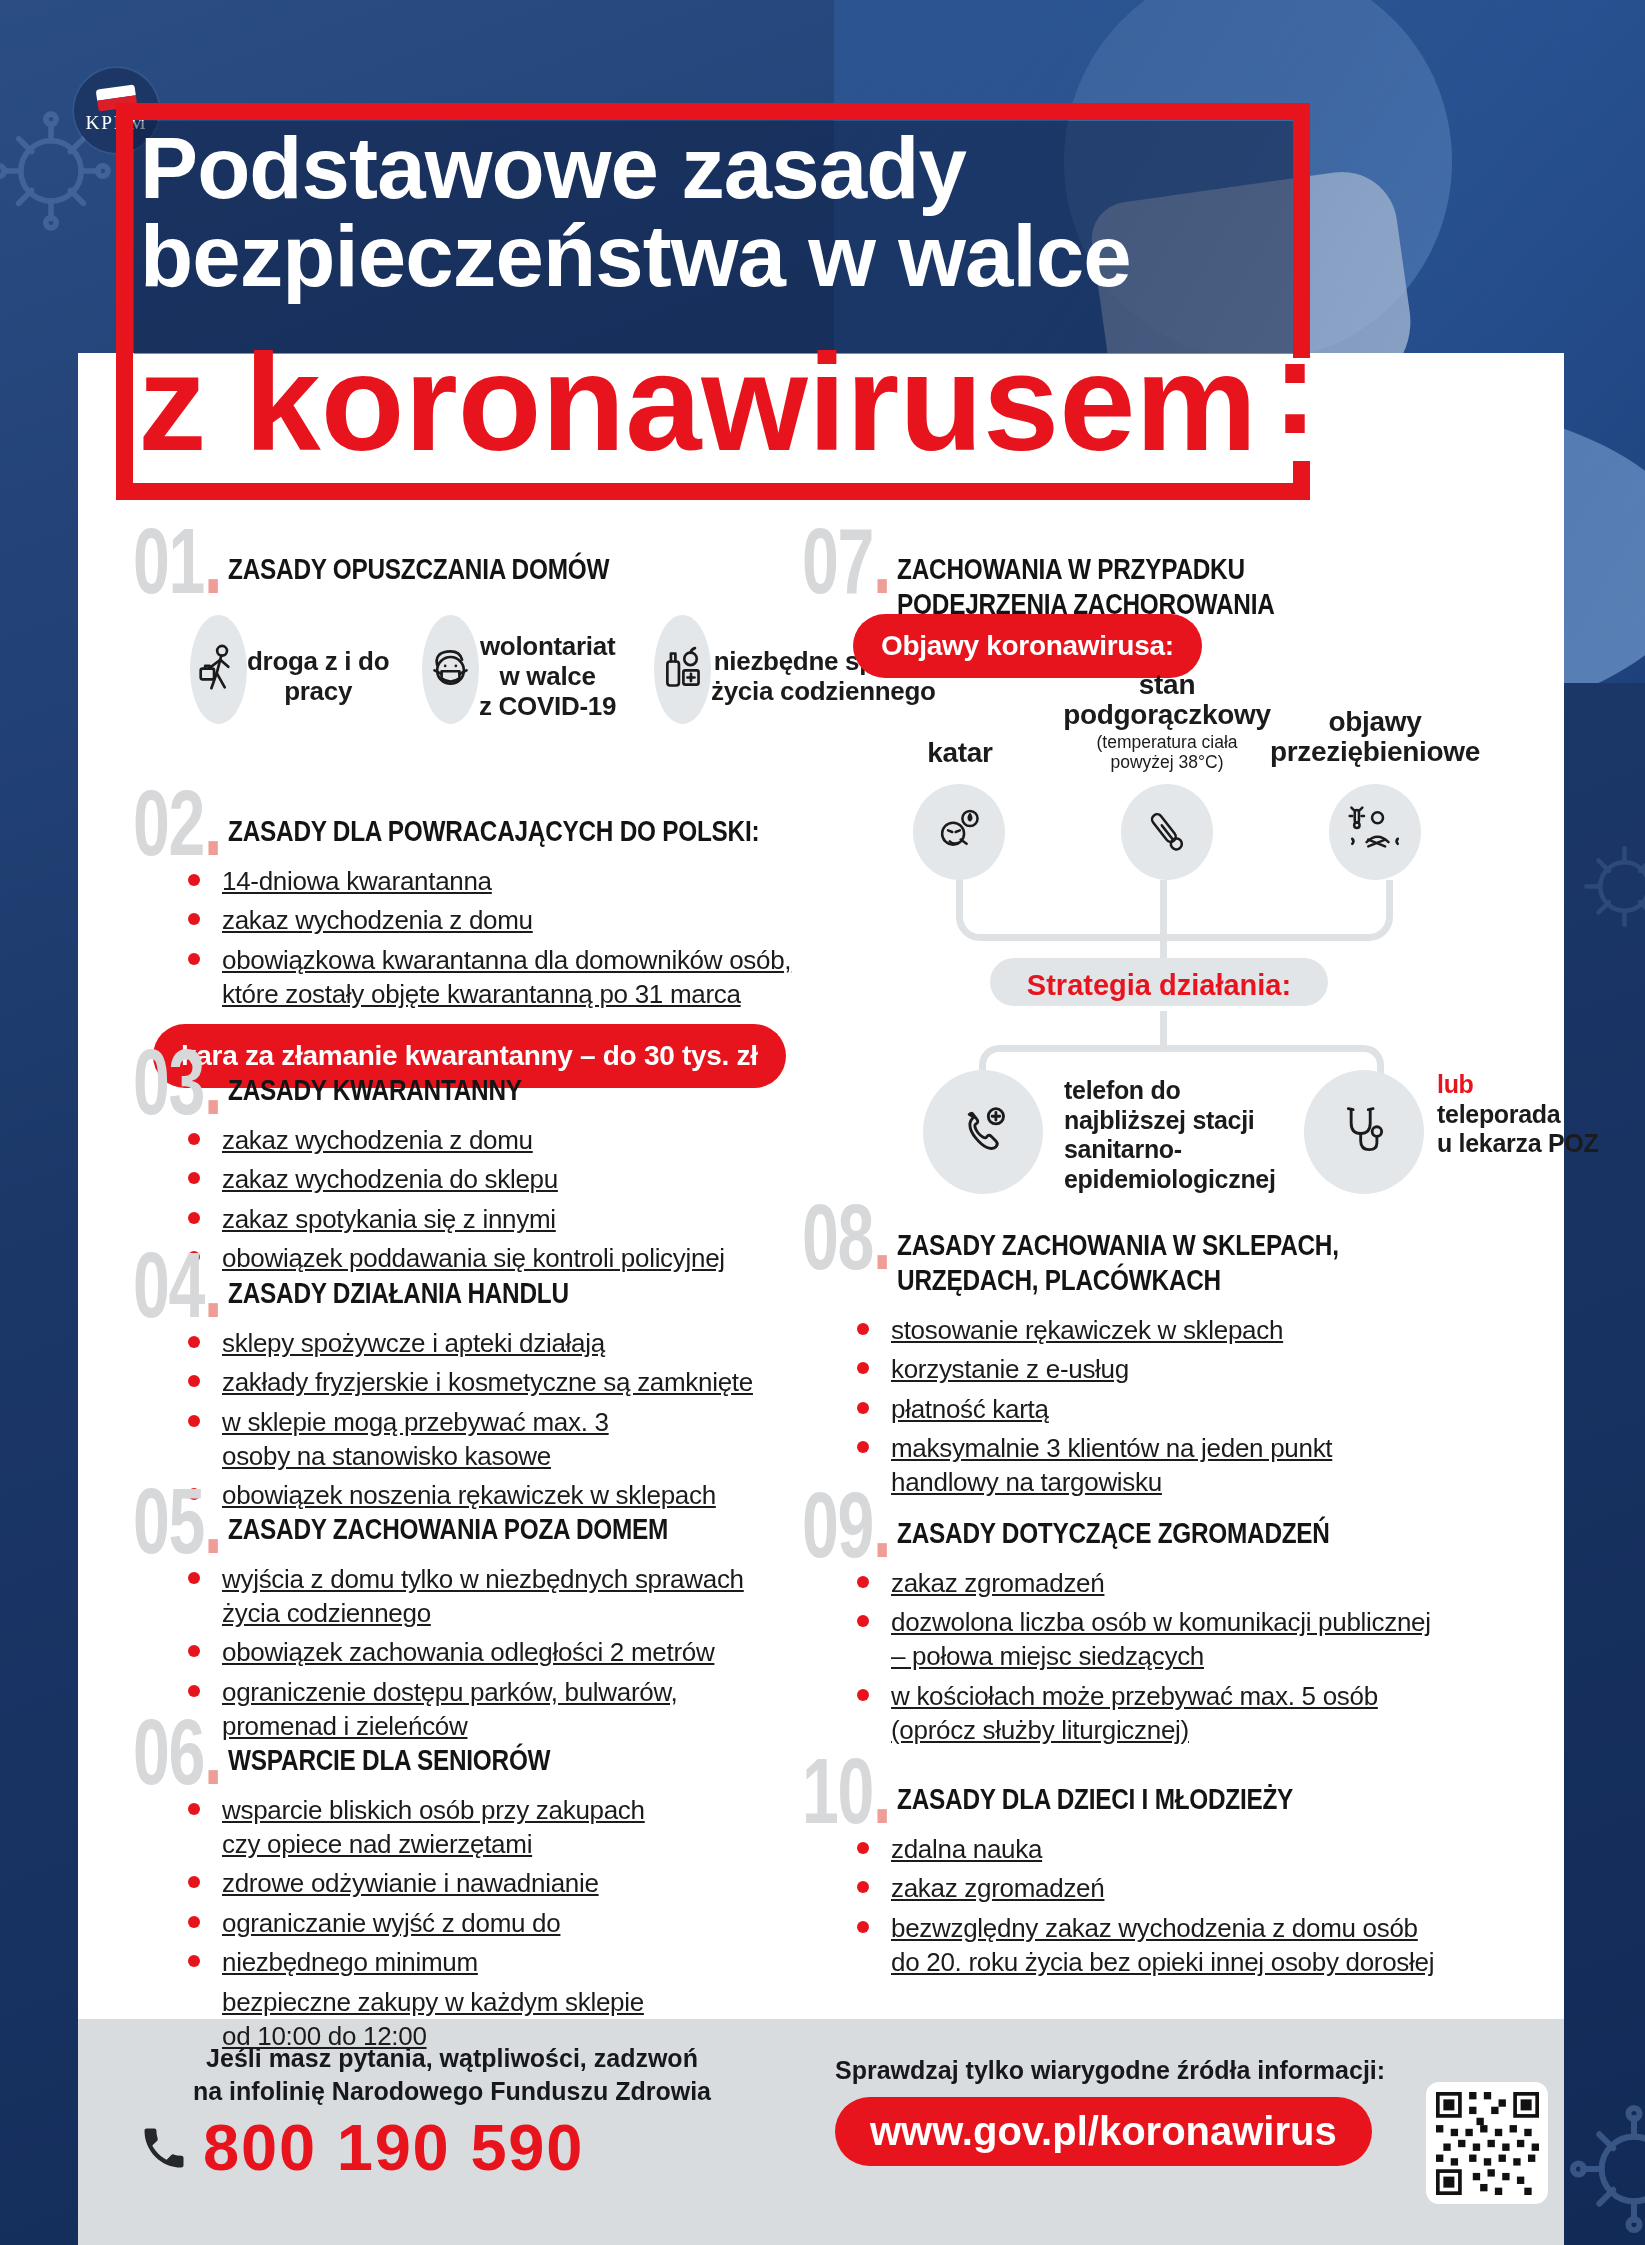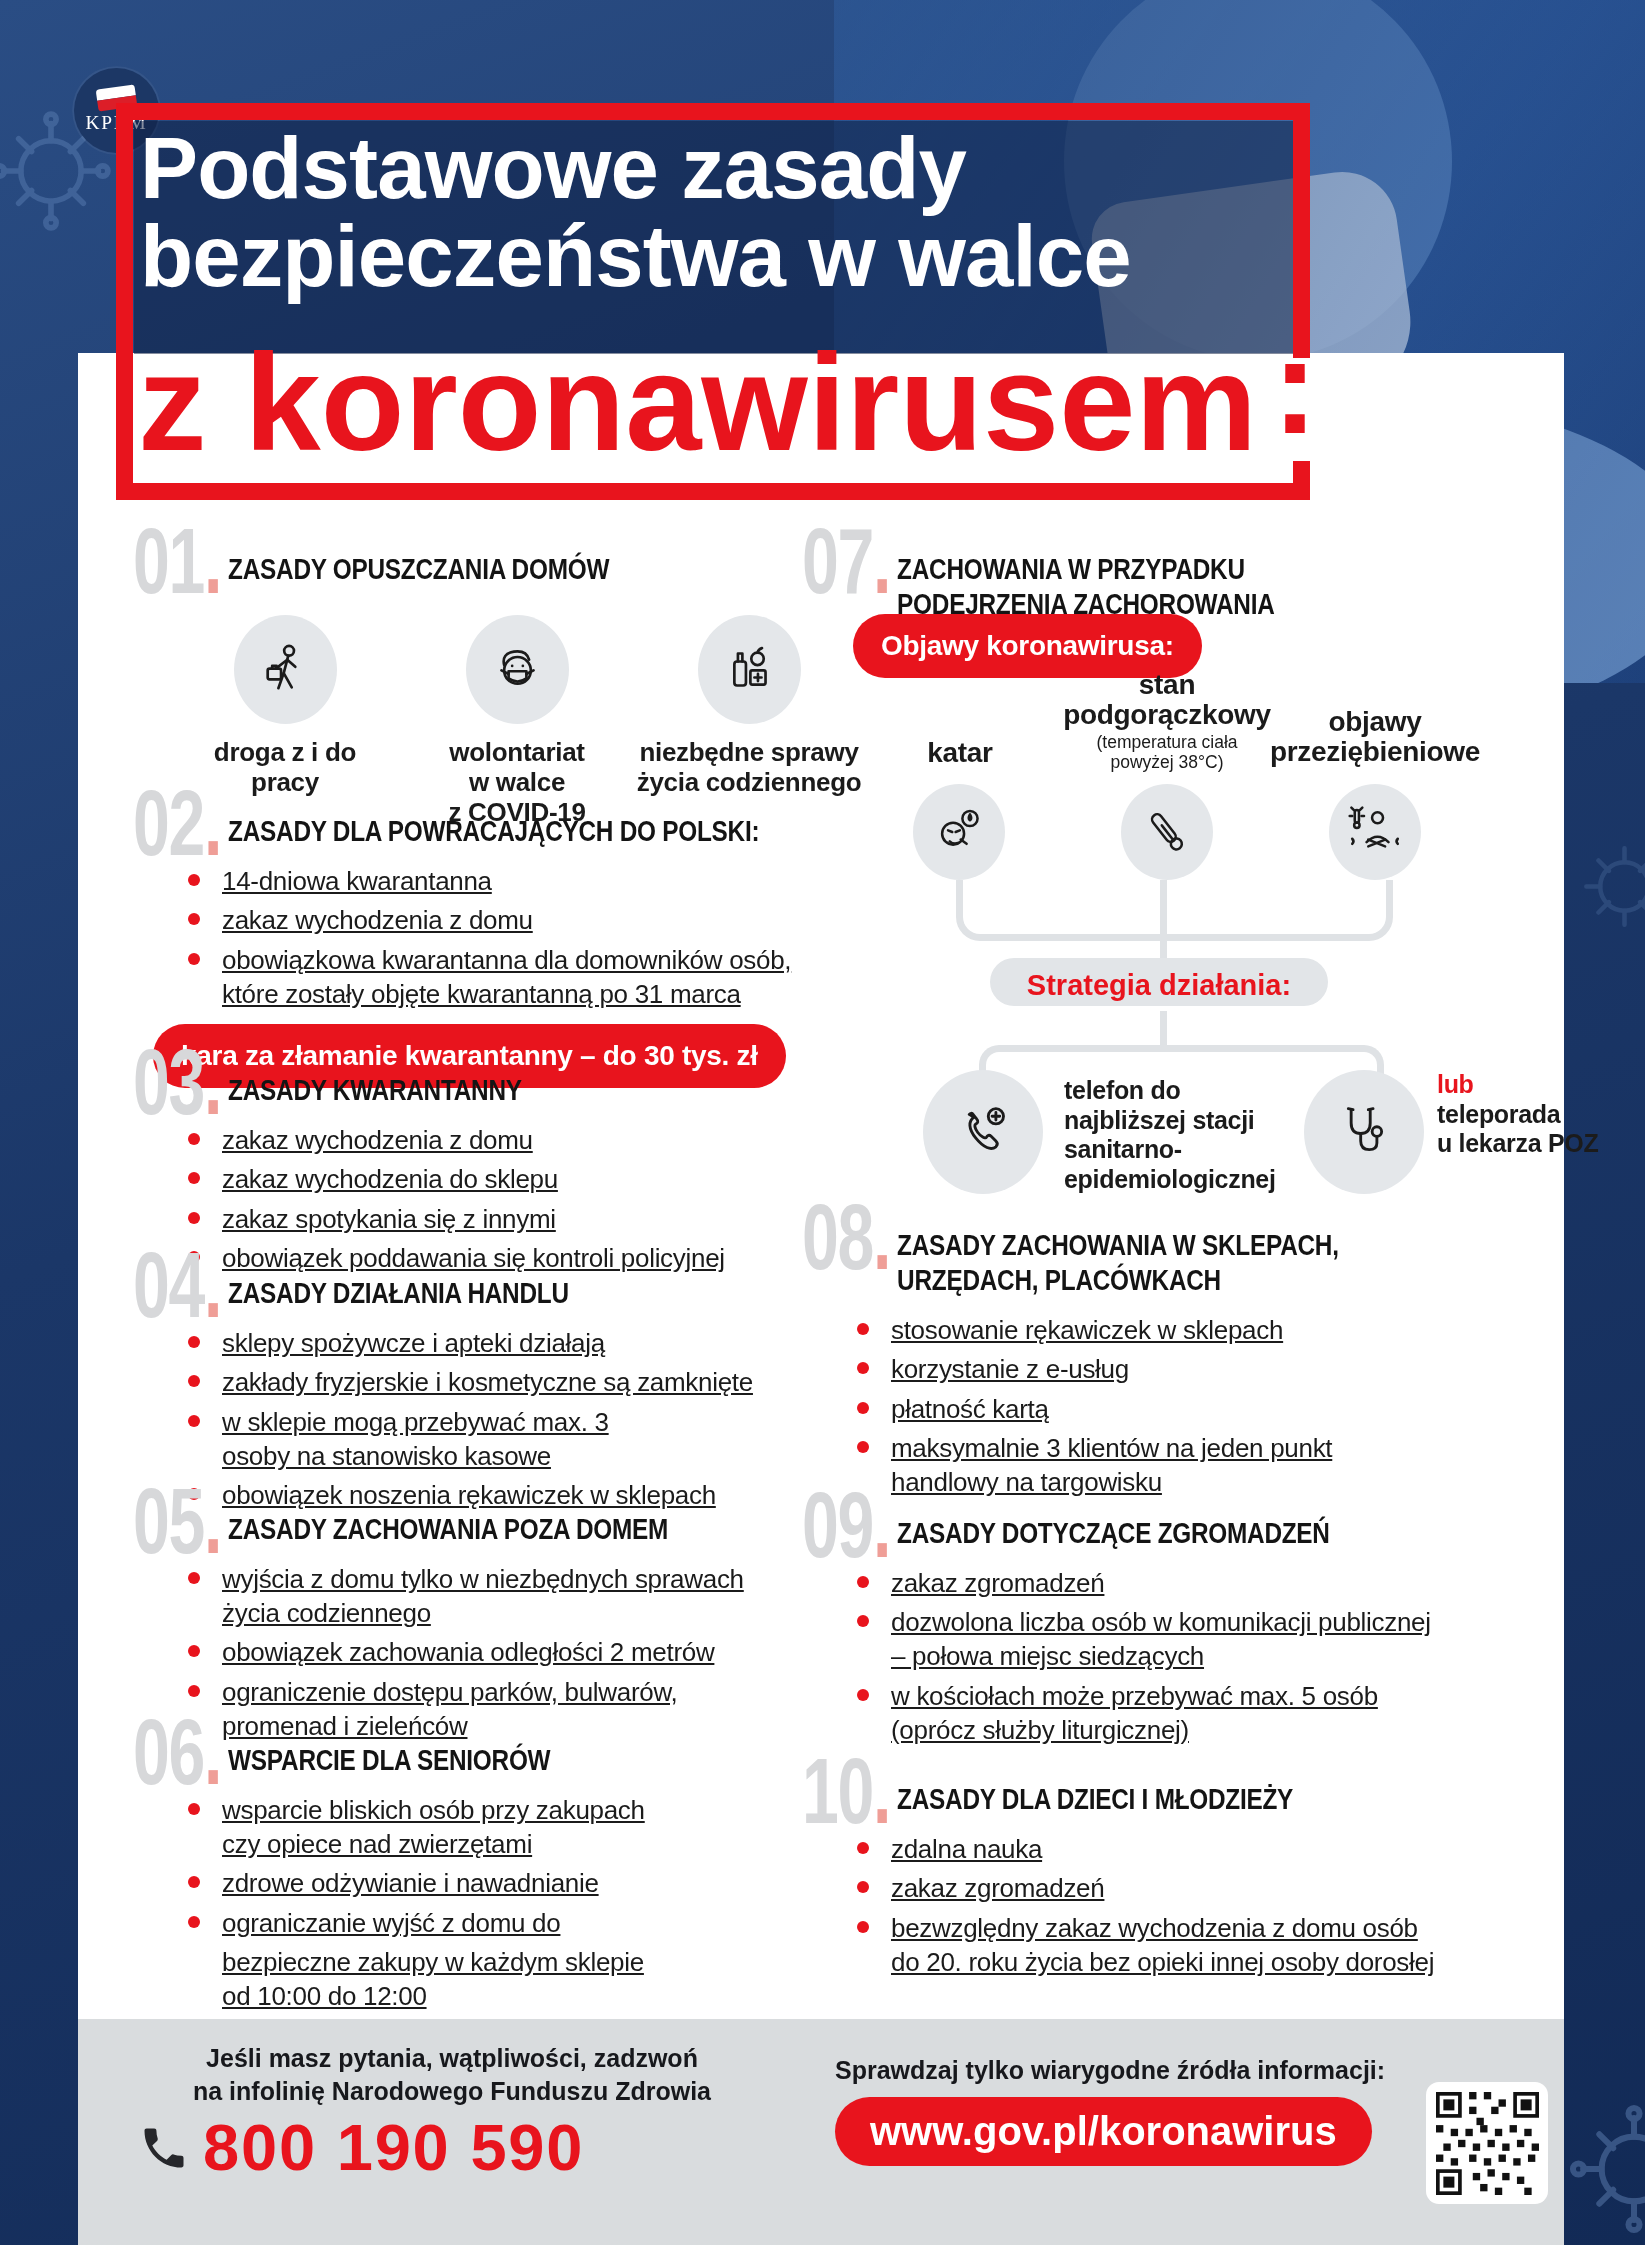--- a/index.html
+++ b/index.html
@@ -53,21 +53,21 @@
   .blist{list-style:none;margin:14.8px 0 0 0;padding:0 0 0 59px;}
   .blist li{display:flex;align-items:flex-start;gap:22px;margin:0 0 5.5px 0;text-decoration:underline;}
   .blist .dot{flex:0 0 12px;width:12px;height:12px;border-radius:50%;background:#e8141d;margin-top:10px;}
   .blist .dot.hidden{visibility:hidden;}
   .blist .btext{font-size:26px;line-height:34px;color:#1b1b1b;letter-spacing:-0.3px;}
   [data-bind]{white-space:pre;}
   .pill-red{display:inline-block;background:#e8141d;color:#ffffff;font-weight:700;font-size:28px;
          border-radius:41px;padding:16px 28px;letter-spacing:-0.3px;}
   
   .icon-row{display:flex;margin:28px 0 0 61px;gap:42px;}
-  .icon-item{width:190px;display:flex;flex-direction:column;align-items:center;text-align:center;}
+  .icon-item{width:190px;display:flex;flex-direction:row;align-items:center;text-align:center;}
   .icon-bub{width:103px;height:109px;border-radius:50%;background:#e4e7ea;
          display:flex;align-items:center;justify-content:center;margin-bottom:13px;}
   .icon-bub svg{width:57px;height:57px;stroke:#1b1b1b;stroke-width:3;fill:none;
          stroke-linecap:round;stroke-linejoin:round;}
   .icon-label{font-size:26px;font-weight:700;line-height:30px;letter-spacing:-0.3px;}
   
   .s07{height:683px;}
   .sym{position:absolute;width:222px;text-align:center;}
   .sym .lab{font-size:28px;font-weight:700;line-height:30px;letter-spacing:-0.3px;}
   .sym .note{font-size:17.5px;font-weight:400;line-height:20px;margin-top:1.8px;}
@@ -310,20 +310,24 @@
           <span class="btext" data-bind="s06.bullets.0">wsparcie bliskich osób przy zakupach
 czy opiece nad zwierzętami</span>
         </li>
       <li>
           <span class="dot"></span>
           <span class="btext" data-bind="s06.bullets.1">zdrowe odżywianie i nawadnianie</span>
         </li>
       <li>
           <span class="dot"></span>
           <span class="btext" data-bind="s06.bullets.2">ograniczanie wyjść z domu do</span>
+        </li>
+      <li>
+          <span class="dot"></span>
+          <span class="btext" data-bind="s06.bullets.3">niezbędnego minimum</span>
         </li>
       <li>
           <span class="dot hidden"></span>
           <span class="btext" data-bind="s06.extra">bezpieczne zakupy w każdym sklepie
 od 10:00 do 12:00</span>
         </li>
     </ul>
   </div>
 
   <div class="sec s07" style="left:798px;top:524px;width:757px;">

